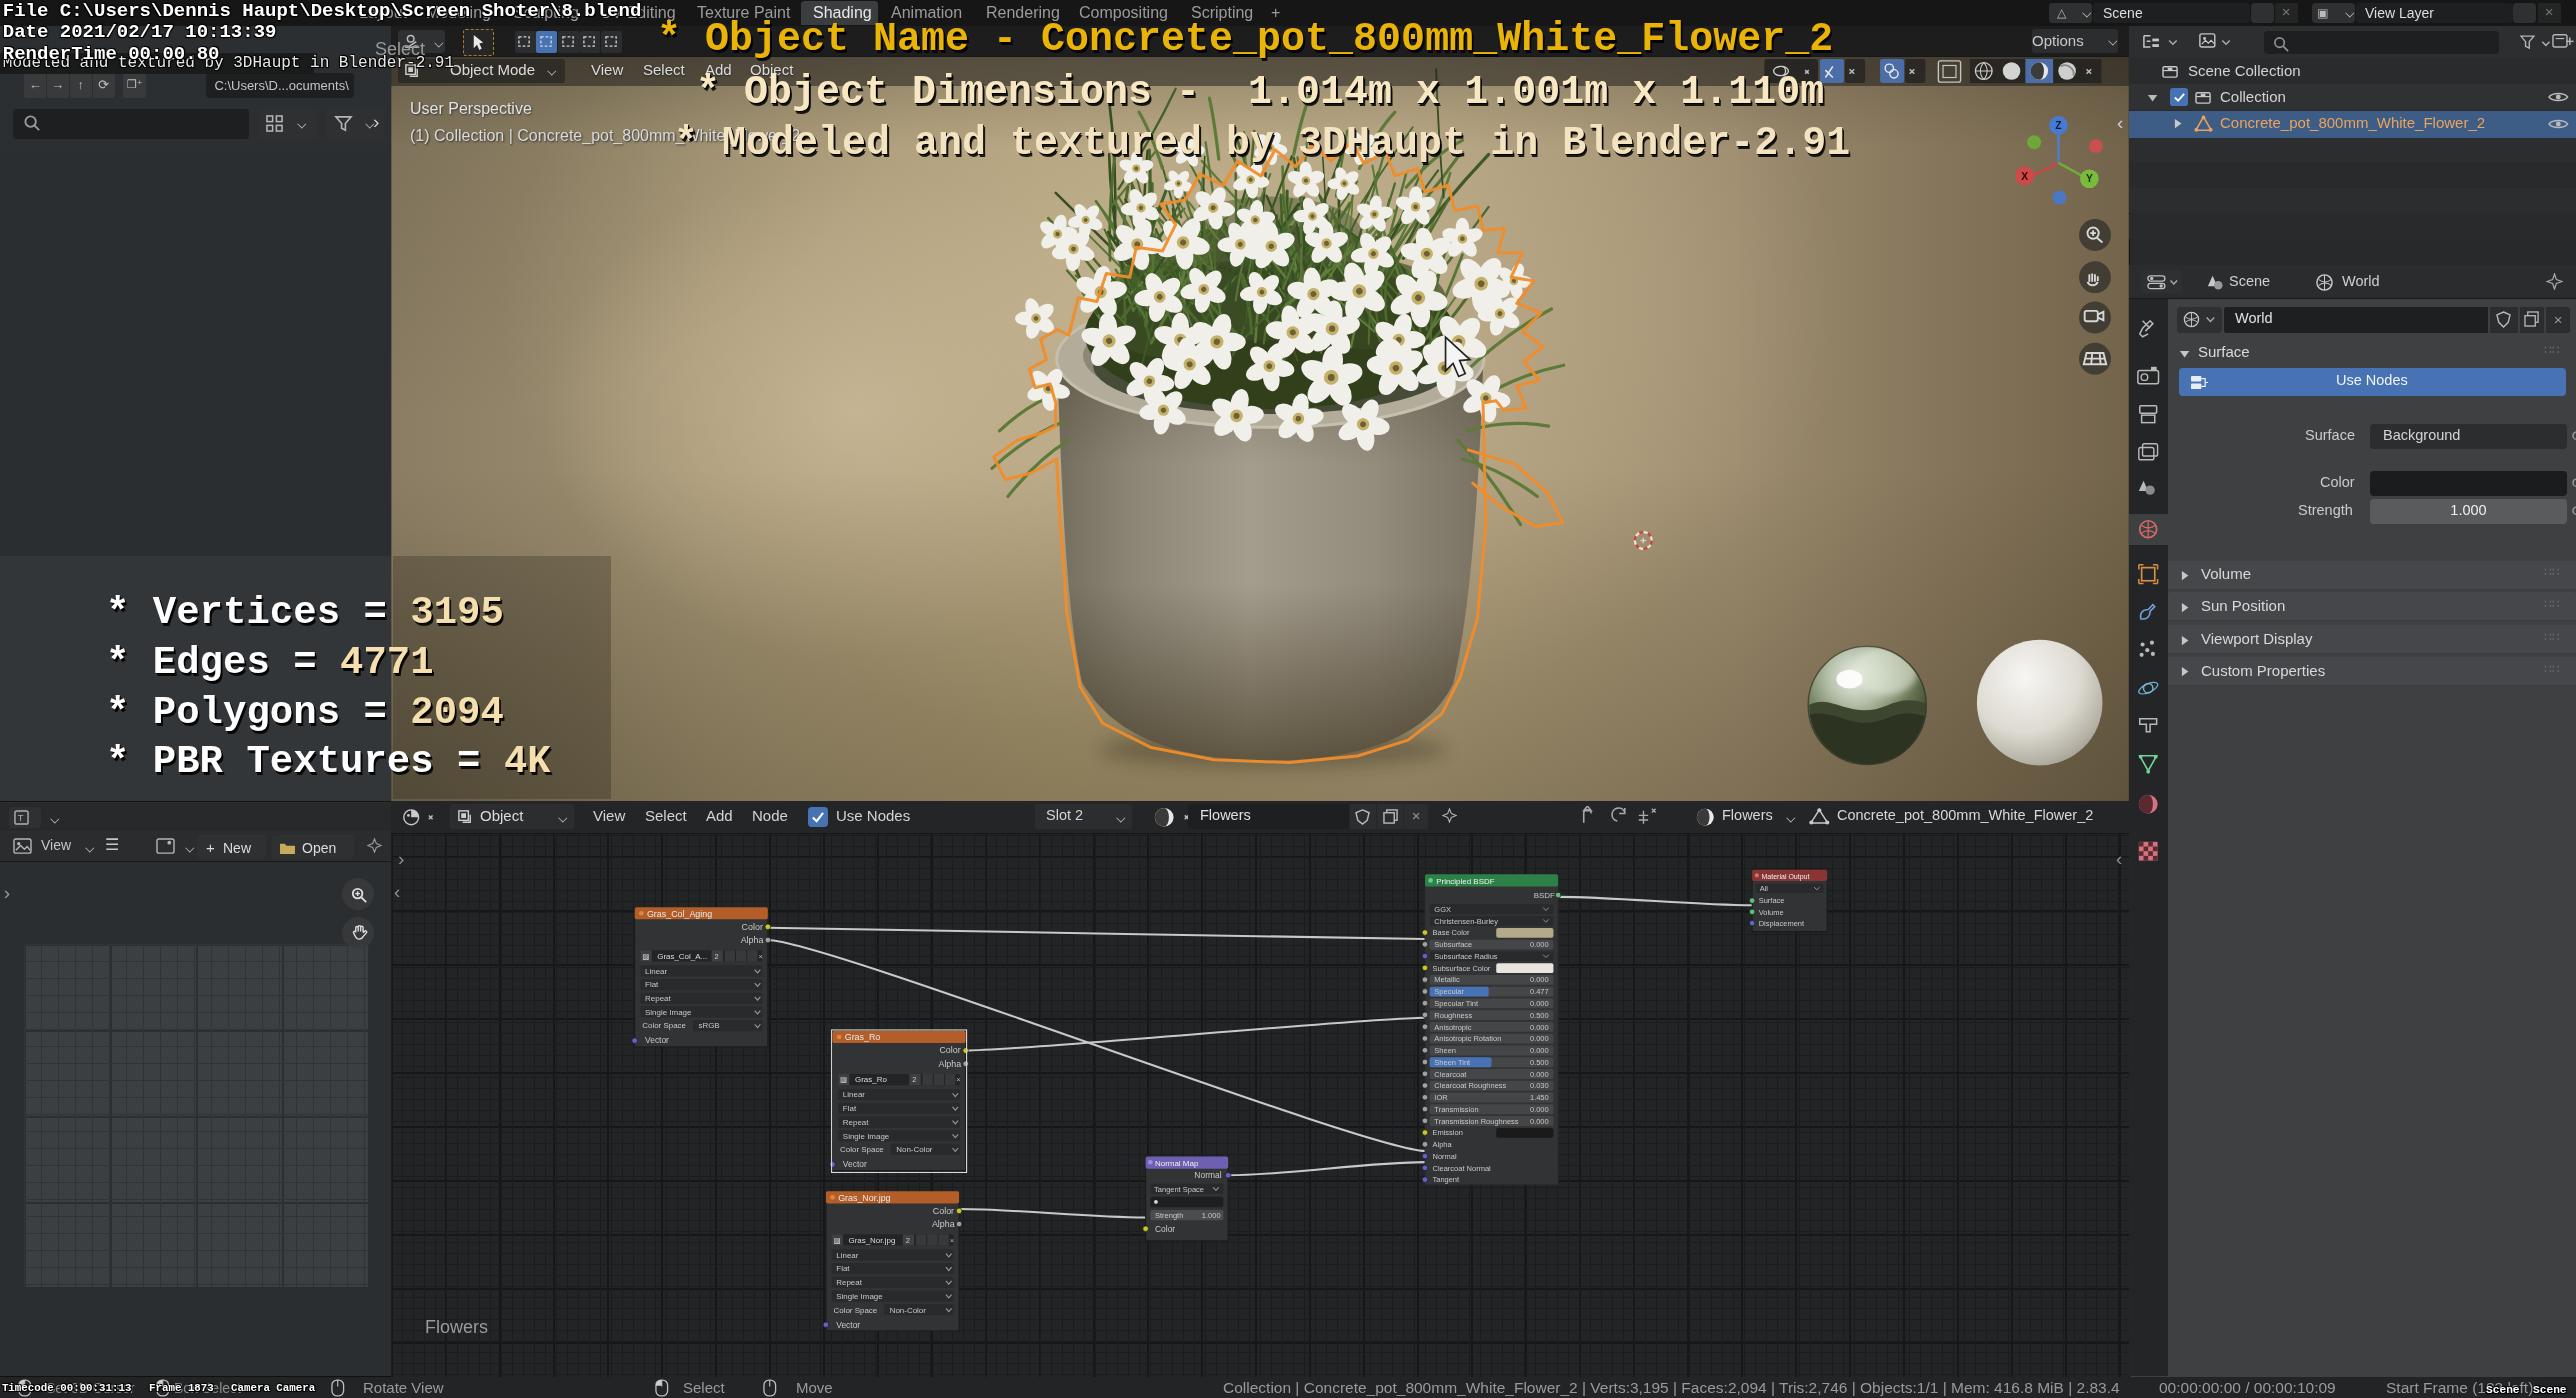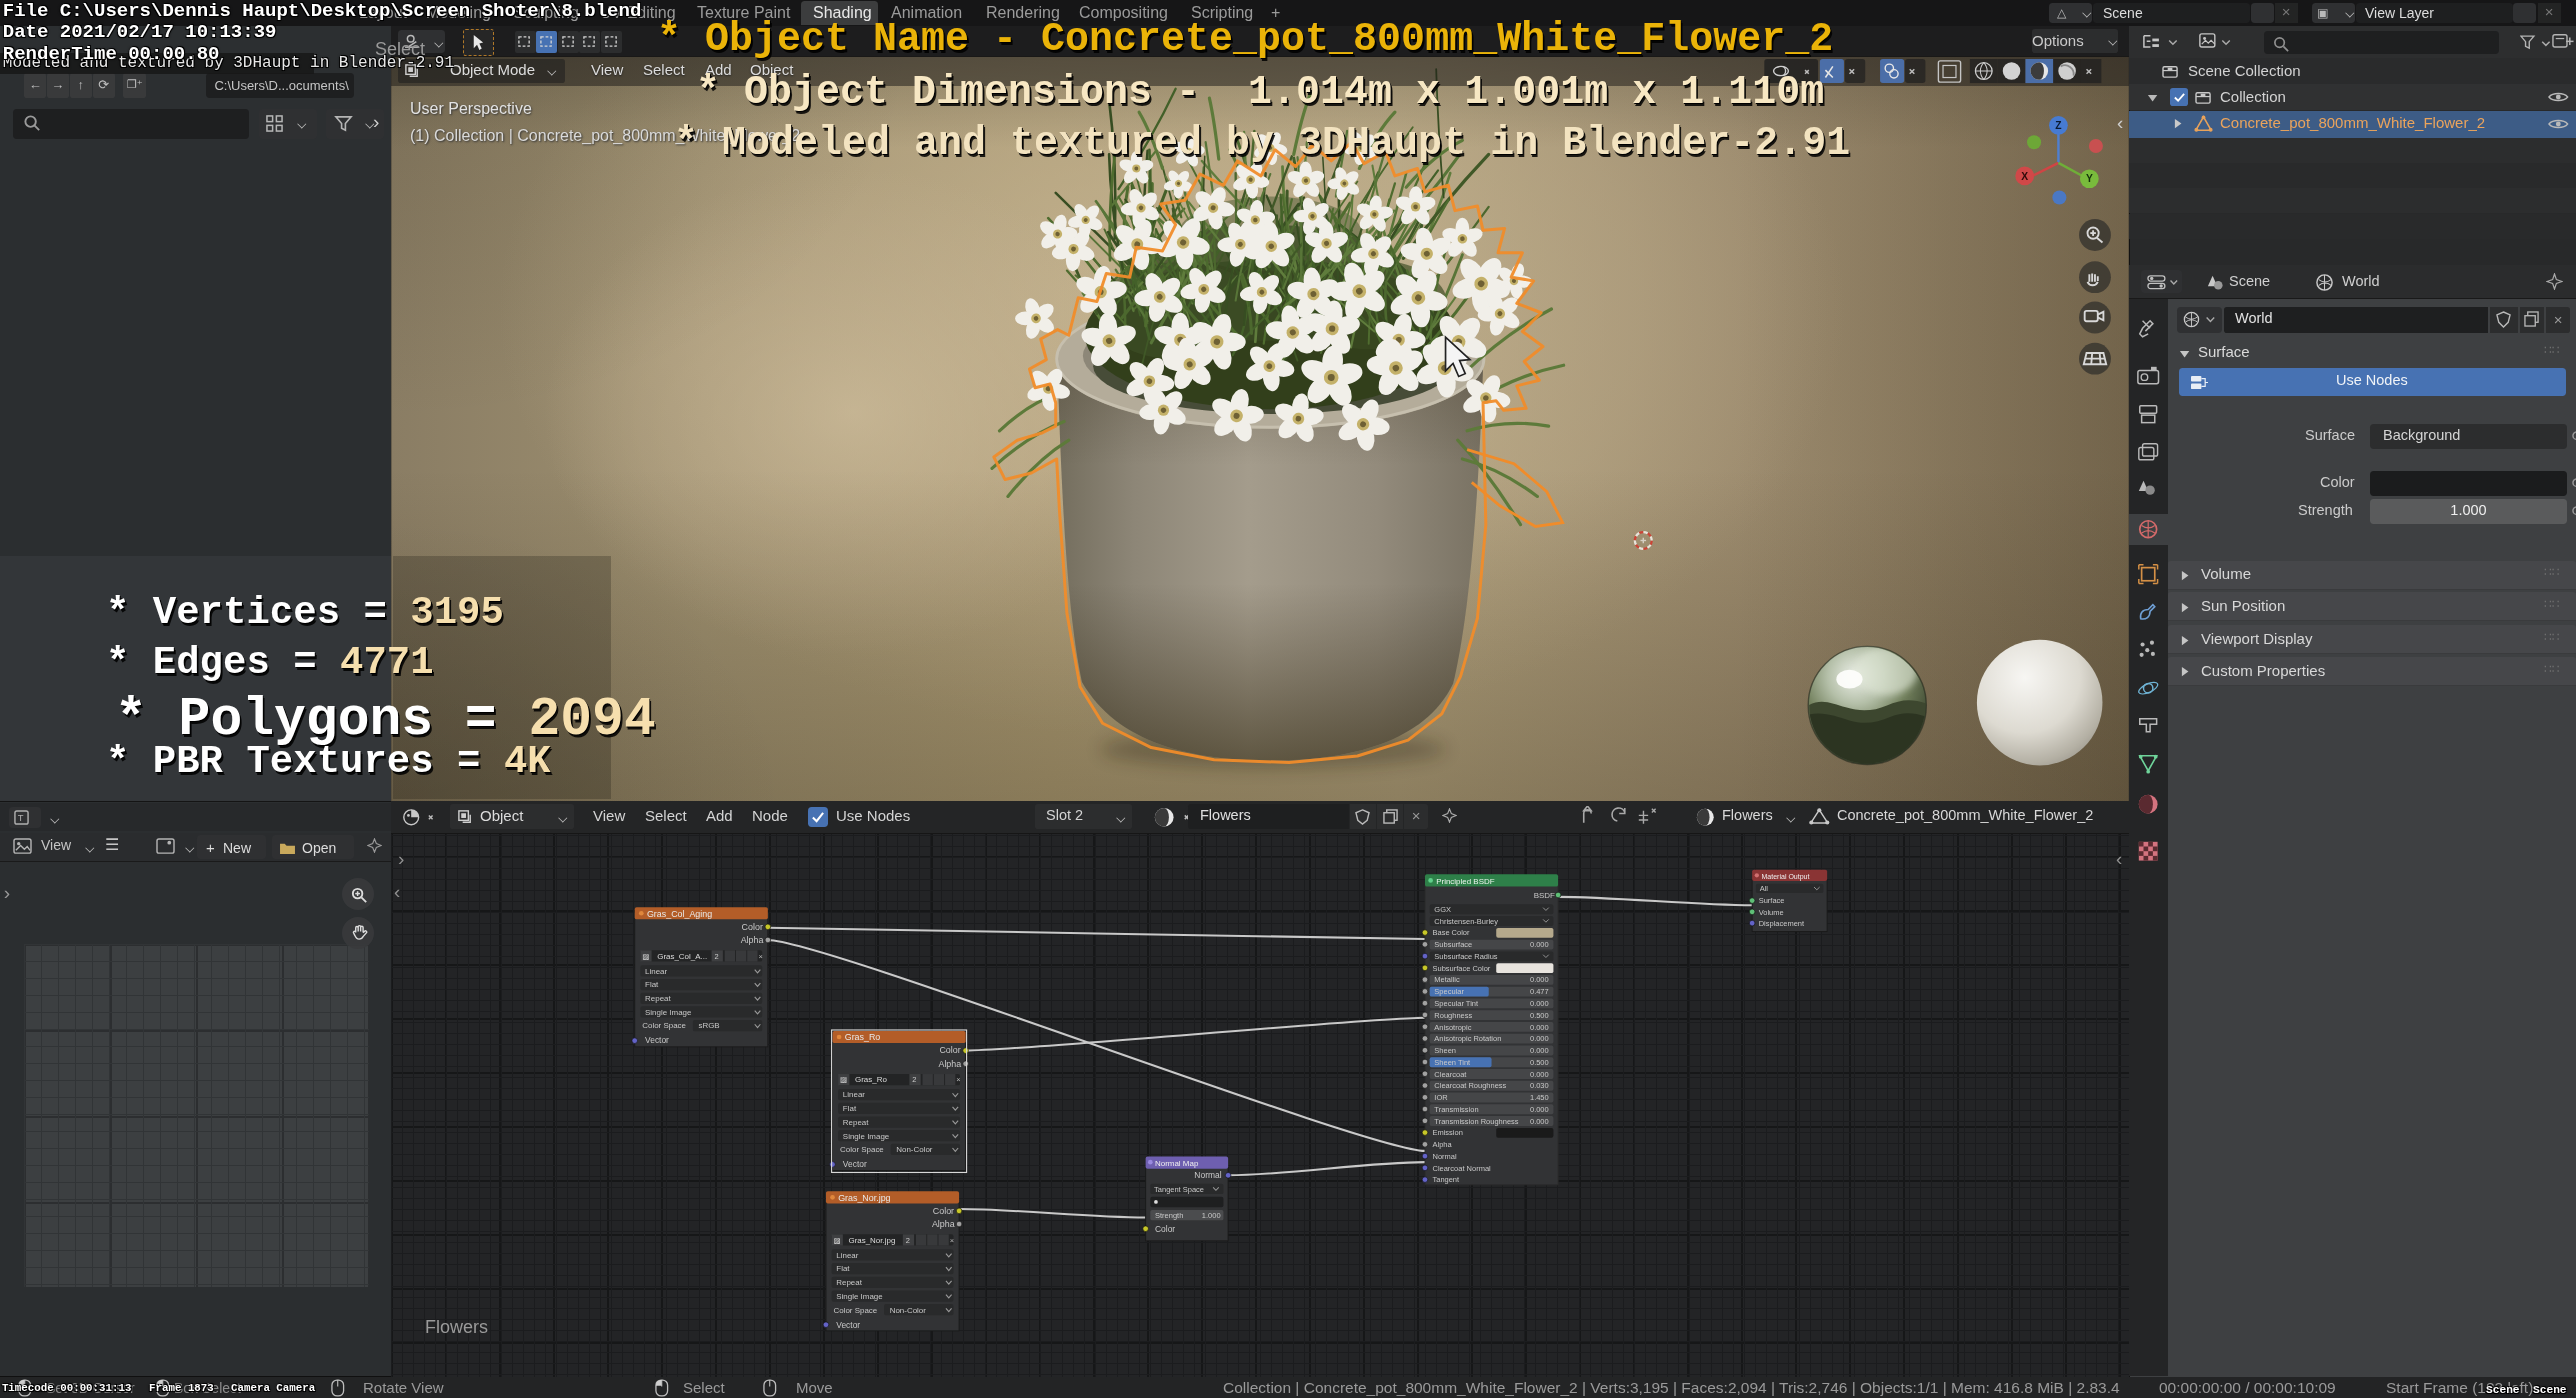--- a/index.html
+++ b/index.html
@@ -151,21 +151,21 @@
 <div class="ab mono ovl sm" style="left:2.8px;top:23.4px;font-size:19px;color:#fff;white-space:pre;">Date 2021/02/17 10:13:39</div>
 <div class="ab mono ovl sm" style="left:2.8px;top:45px;font-size:19px;color:#fff;white-space:pre;">RenderTime 00:00.80</div>
 <div class="ab " style="left:375px;top:39px;font-size:18px;color:#9a9a9a;white-space:pre;z-index:8">Select</div>
 <div class="ab " style="left:0px;top:53px;width:314px;height:20.6px;background:rgba(24,24,24,.85);z-index:55"></div>
 <div class="ab mono ovl sm" style="left:2.8px;top:55px;font-size:16px;color:#e8e8e8;white-space:pre;font-weight:normal;z-index:56">Modeled and textured by 3DHaupt in Blender-2.91</div>
 <div class="ab mono ovl" style="left:657px;top:19.7px;font-size:40px;color:#eab308;white-space:pre;">* Object Name - Concrete_pot_800mm_White_Flower_2</div>
 <div class="ab mono ovl" style="left:696px;top:73px;font-size:40px;color:#f7e7c3;white-space:pre;">* Object Dimensions -  1.014m x 1.001m x 1.110m</div>
 <div class="ab mono ovl" style="left:674px;top:124px;font-size:40px;color:#f3e3c0;white-space:pre;">* Modeled and textured by 3DHaupt in Blender-2.91</div>
 <div class="ab mono ovl" style="left:106px;top:594px;font-size:39px;color:#ffffff;white-space:pre;">* Vertices = <span class="cv">3195</span></div>
 <div class="ab mono ovl" style="left:106px;top:644px;font-size:39px;color:#ffffff;white-space:pre;">* Edges = <span class="cv">4771</span></div>
-<div class="ab mono ovl" style="left:106px;top:694px;font-size:53px;color:#ffffff;white-space:pre;margin-left:9px;">* Polygons = <span class="cv">2094</span></div>
+<div class="ab mono ovl" style="left:106px;top:694px;font-size:39px;color:#ffffff;white-space:pre;">* Polygons = <span class="cv">2094</span></div>
 <div class="ab mono ovl" style="left:106px;top:743px;font-size:39px;color:#ffffff;white-space:pre;">* PBR Textures = <span class="cv">4K</span></div>
 <div class="ab mono ovl sm" style="left:1.9px;top:1383px;font-size:10.8px;color:#fff;white-space:pre;">Timecode 00:00:31:13</div>
 <div class="ab mono ovl sm" style="left:149px;top:1383px;font-size:10.8px;color:#fff;white-space:pre;">Frame 1873</div>
 <div class="ab mono ovl sm" style="left:231px;top:1383px;font-size:10.8px;color:#fff;white-space:pre;">Camera Camera</div>
 <div class="ab mono ovl sm" style="left:2486px;top:1385px;font-size:11.2px;color:#fff;white-space:pre;">Scene  Scene</div>
 <svg class="ab" style="left:391px;top:26px;font-size:16px" width="1738" height="775" viewBox="417 28 1854 827">
       <defs>
 <linearGradient id="vbg" x1="0" y1="0" x2="1" y2="0">
  <stop offset="0" stop-color="#8a7d64"></stop>
           <stop offset="0.18" stop-color="#9e9070"></stop>

